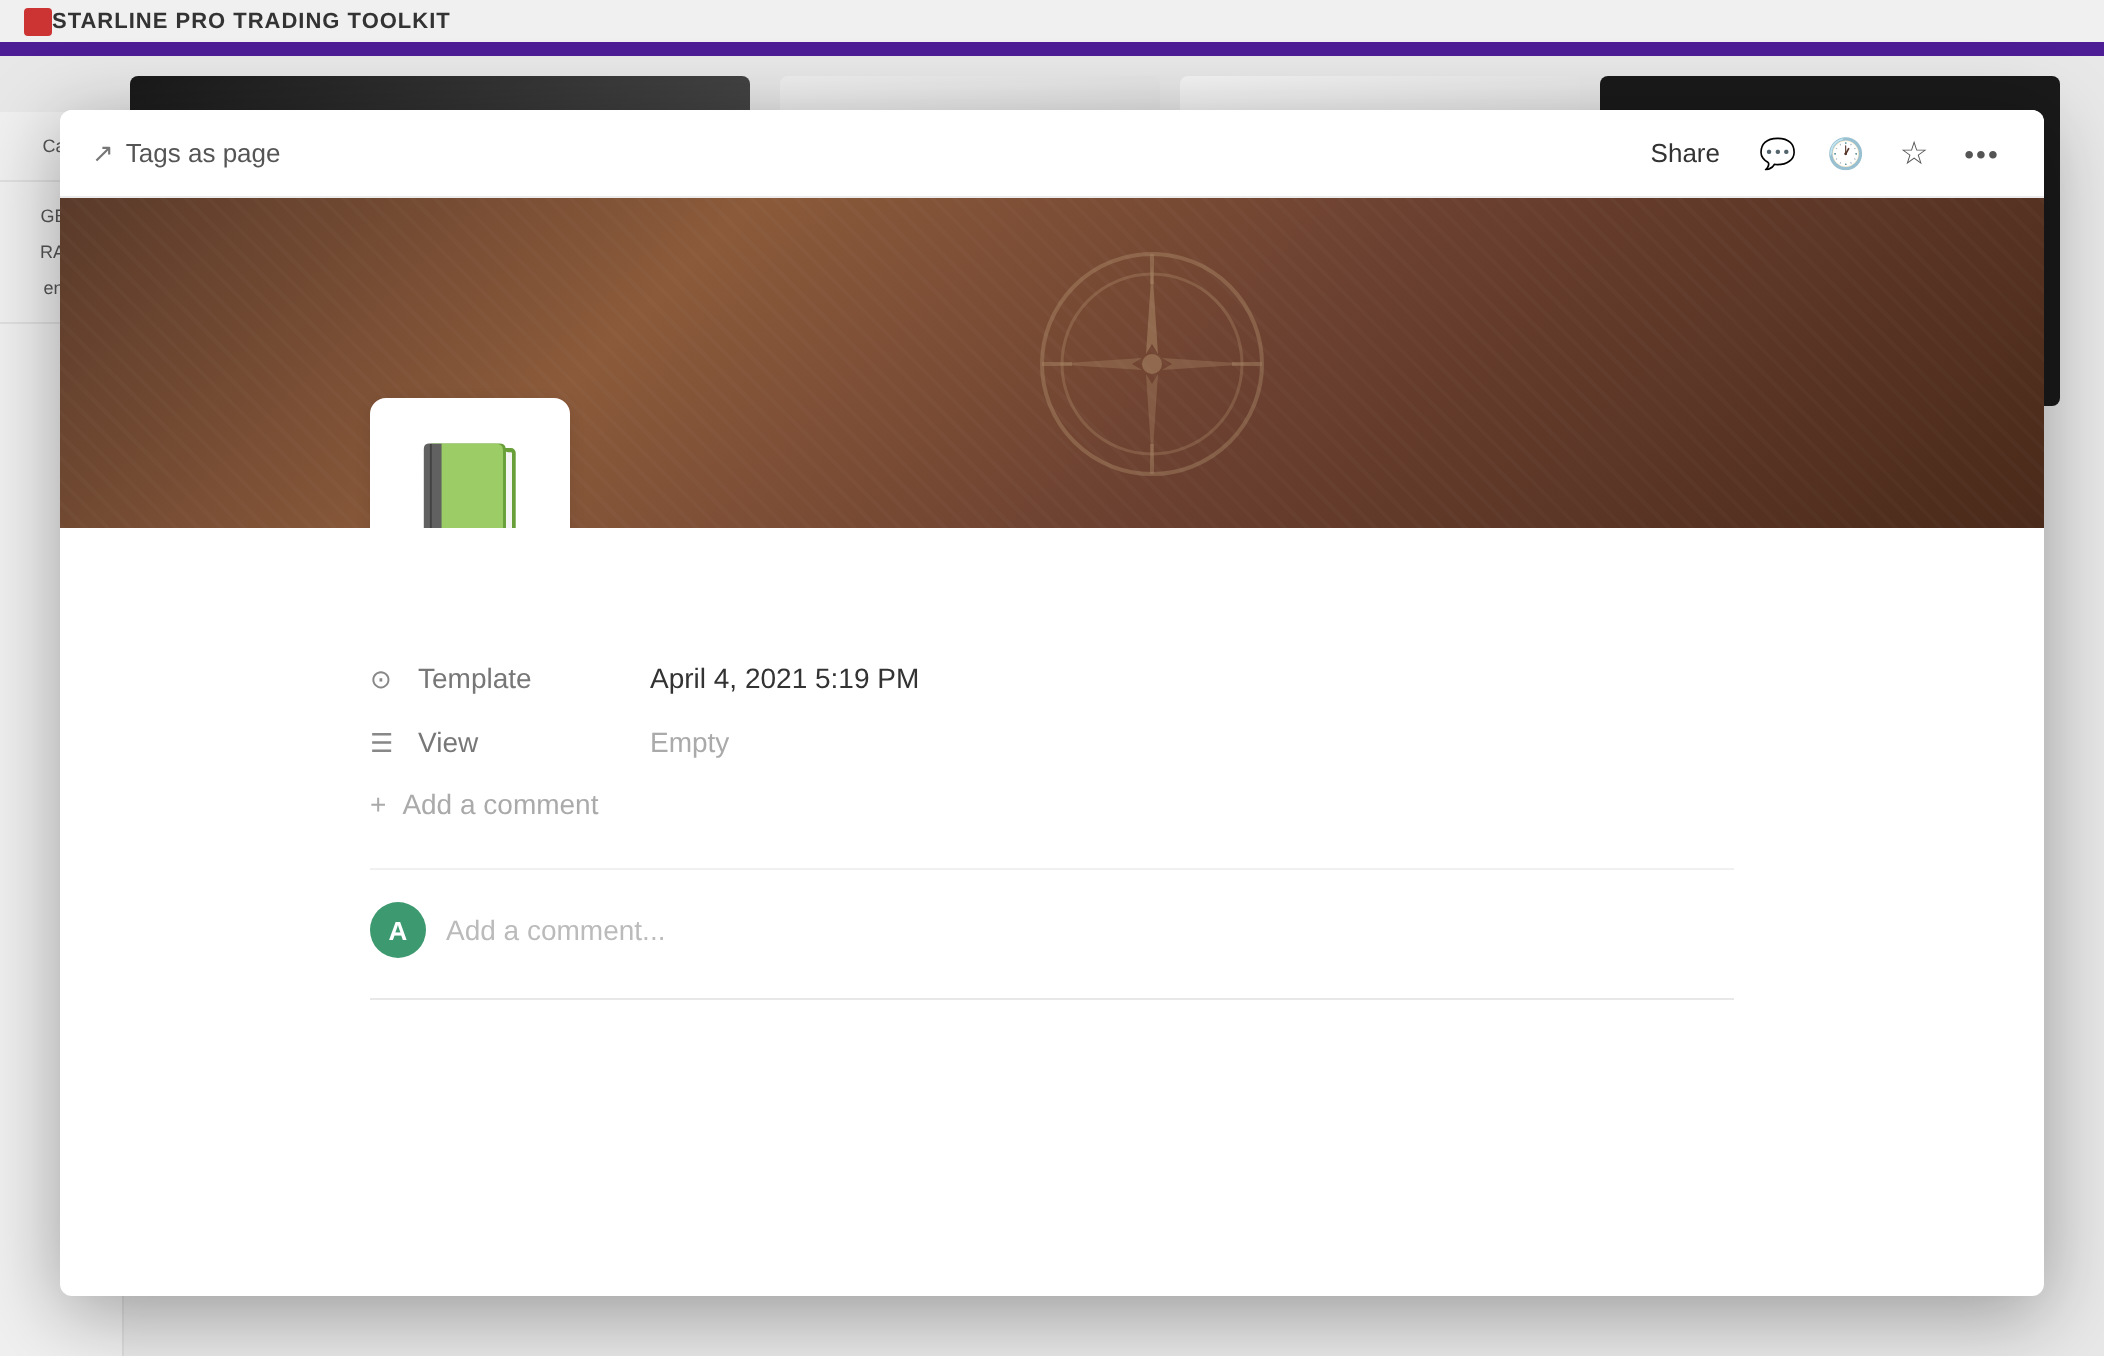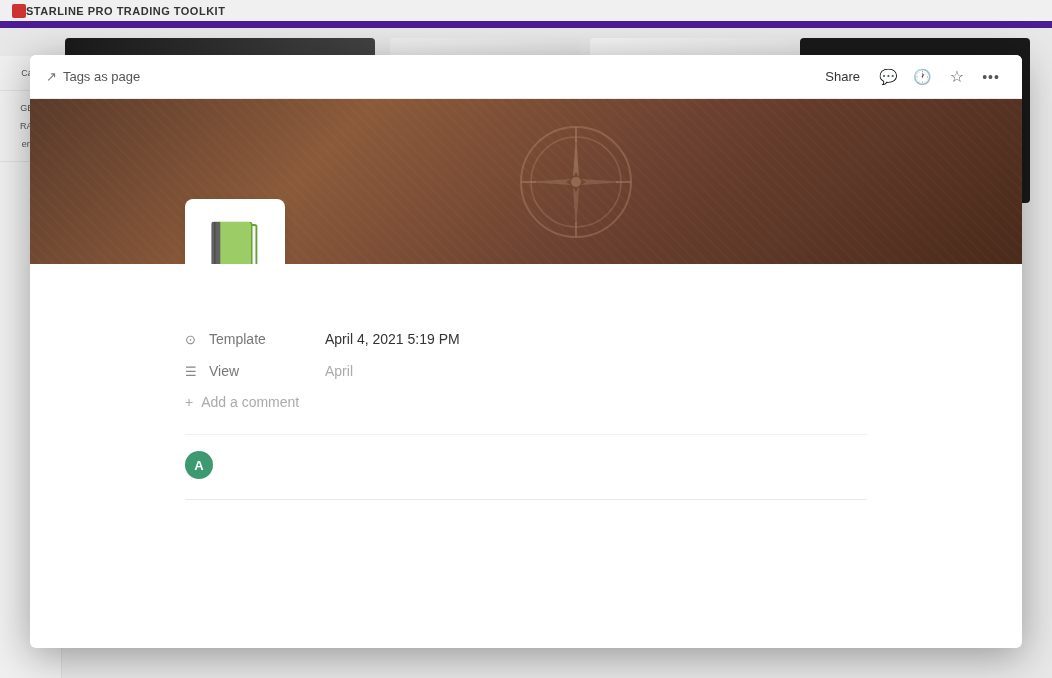--- a/index.html
+++ b/index.html
@@ -481,32 +481,35 @@
           <span>Template</span>
         </div>
         <div class="property-value">April 4, 2021 5:19 PM</div>
       </div>
 
       <div class="property-row">
         <div class="property-label">
           <span class="property-icon">☰</span>
           <span>View</span>
         </div>
-        <div class="property-value empty">April</div>
+        <div class="property-value empty">Empty</div>
       </div>
 
       <div class="add-property-row">
         <span style="font-size:14px;color:#aaa;">+</span>
         <span>Add a comment</span>
       </div>
     </div>
 
     <div class="comment-section">
       <div class="avatar">
         <span>A</span>
       </div>
+      <div class="comment-input">
+        <span>Add a comment...</span>
+      </div>
     </div>
 
     <hr class="section-divider">
 
 
   </div>
 </div>
 
 </body></html>

